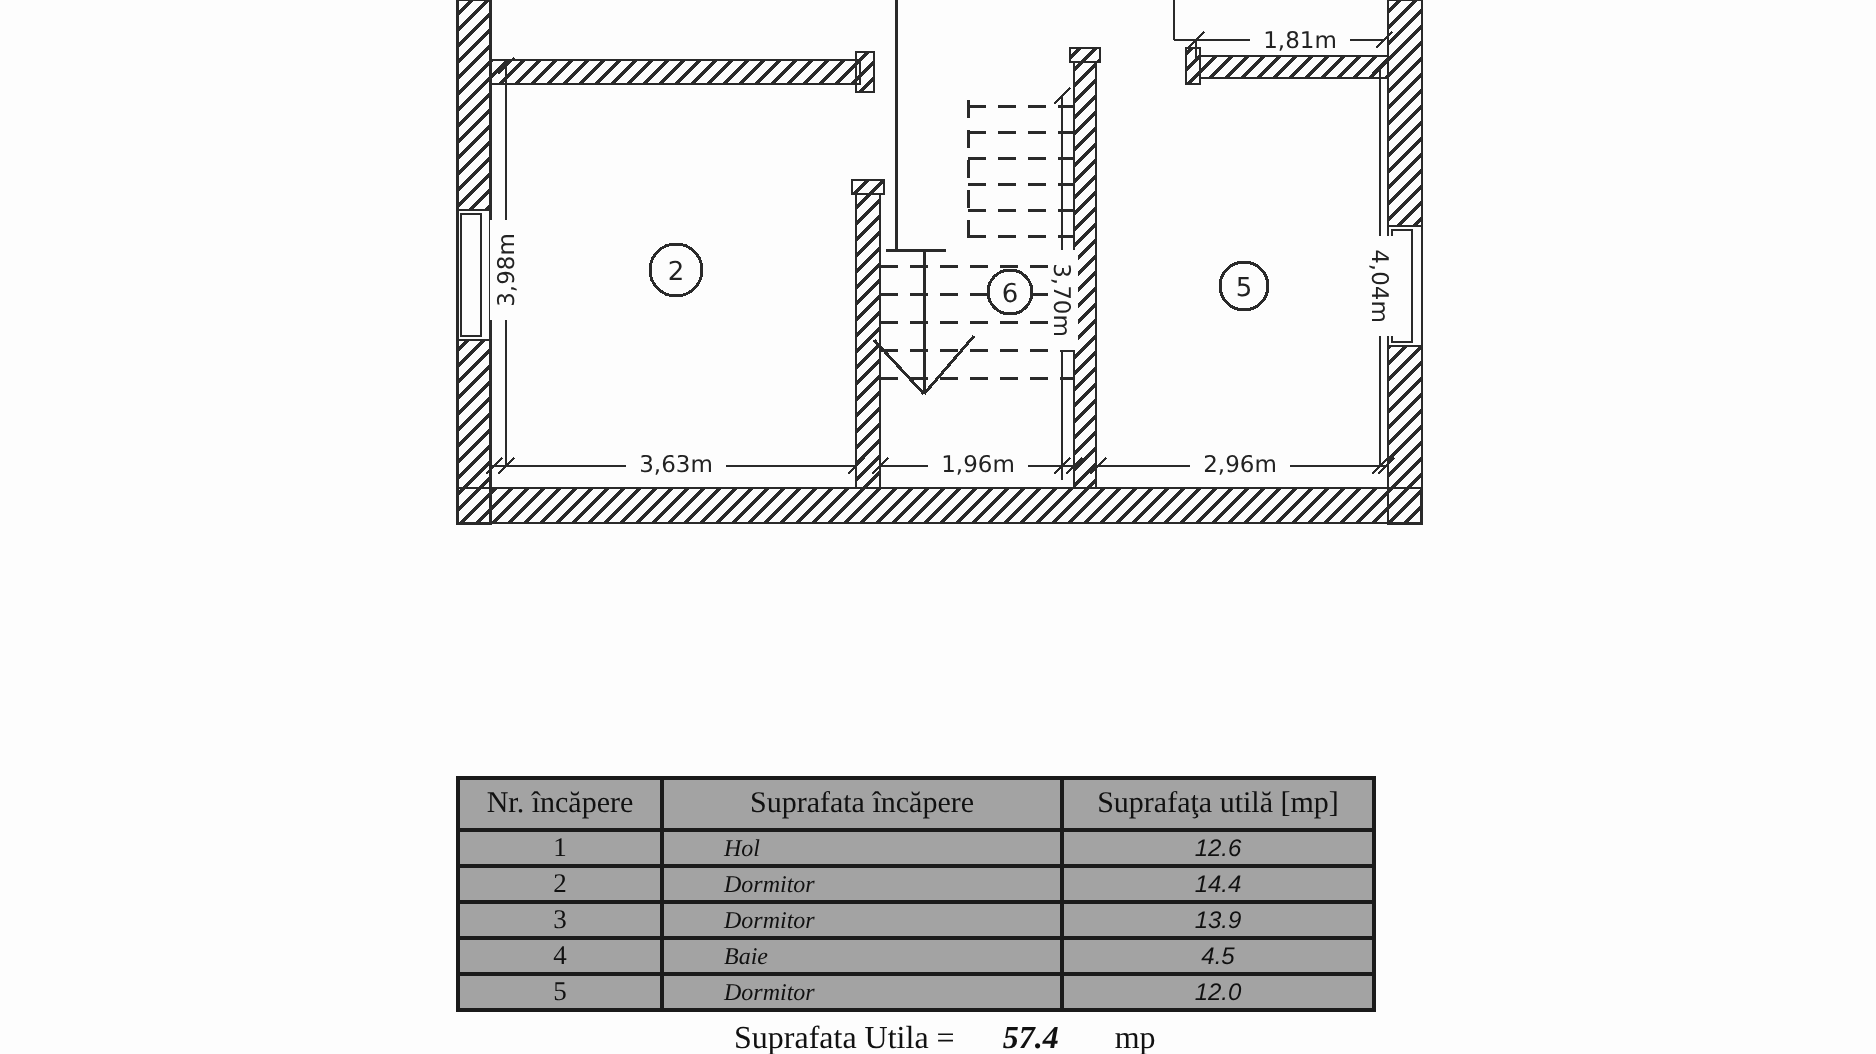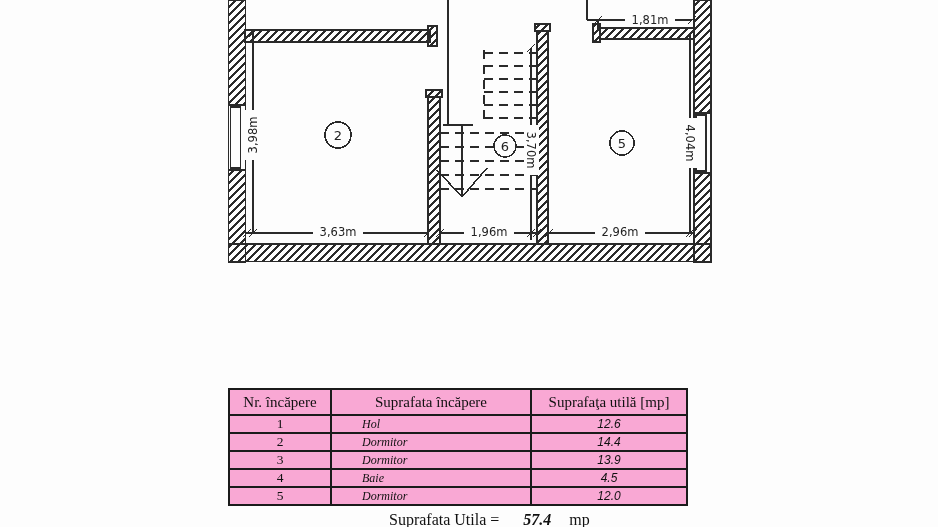--- a/index.html
+++ b/index.html
@@ -8,21 +8,21 @@
     background:#fdfdfd;color:#1c1c1c;
     font-family:"Liberation Sans",sans-serif;
   }
   .plan-svg{position:absolute;left:228px;top:0;width:484px;height:264px;}
 
   
   .areas{
     position:absolute;left:228px;top:388px;width:458px;
     border-collapse:collapse;table-layout:fixed;
     font-family:"Liberation Serif",serif;color:#111;
-    background:#f9a8d4;
+    background:#a3a3a3;
     padding-left:12px;
   }
   .areas,.areas th,.areas td{border:2px solid #1b1b1b;}
   .areas th{
     font-size:15px;font-weight:normal;height:22px;
     text-align:center;padding:1px 2px;
   }
   .areas td{height:16px;font-size:13.5px;text-align:center;padding:0 2px;}
   .areas td.cell-name{
     text-align:left;padding-left:30px;
@@ -31,22 +31,22 @@
   .areas td.cell-area{
     font-family:"Liberation Sans",sans-serif;font-style:italic;font-size:12px;
   }
 
   
   .summary{
     position:absolute;left:367px;top:511px;
     font-family:"Liberation Serif",serif;font-size:16px;color:#111;
     white-space:nowrap;
   }
-  .summary .s-label{margin-right:24px;margin-left:22px;}
-  .summary .s-value{font-weight:bold;font-style:italic;margin-right:18px;}
+  .summary .s-label{margin-right:24px;}
+  .summary .s-value{font-weight:bold;font-style:italic;margin-right:28px;}
   .summary .s-unit{font-weight:normal;}
 </style>
 </head>
 <body>
 
 <svg class="plan-svg" viewBox="0 0 484 264" stroke-linecap="butt" shape-rendering="crispEdges">
   <defs>
     <pattern id="hatch" width="8" height="8" patternUnits="userSpaceOnUse">
       <path d="M-2,10 L10,-2 M-2,2 L2,-2 M6,10 L10,6" stroke="#2a2a2a" stroke-width="1.5" fill="none"></path>
     </pattern>

